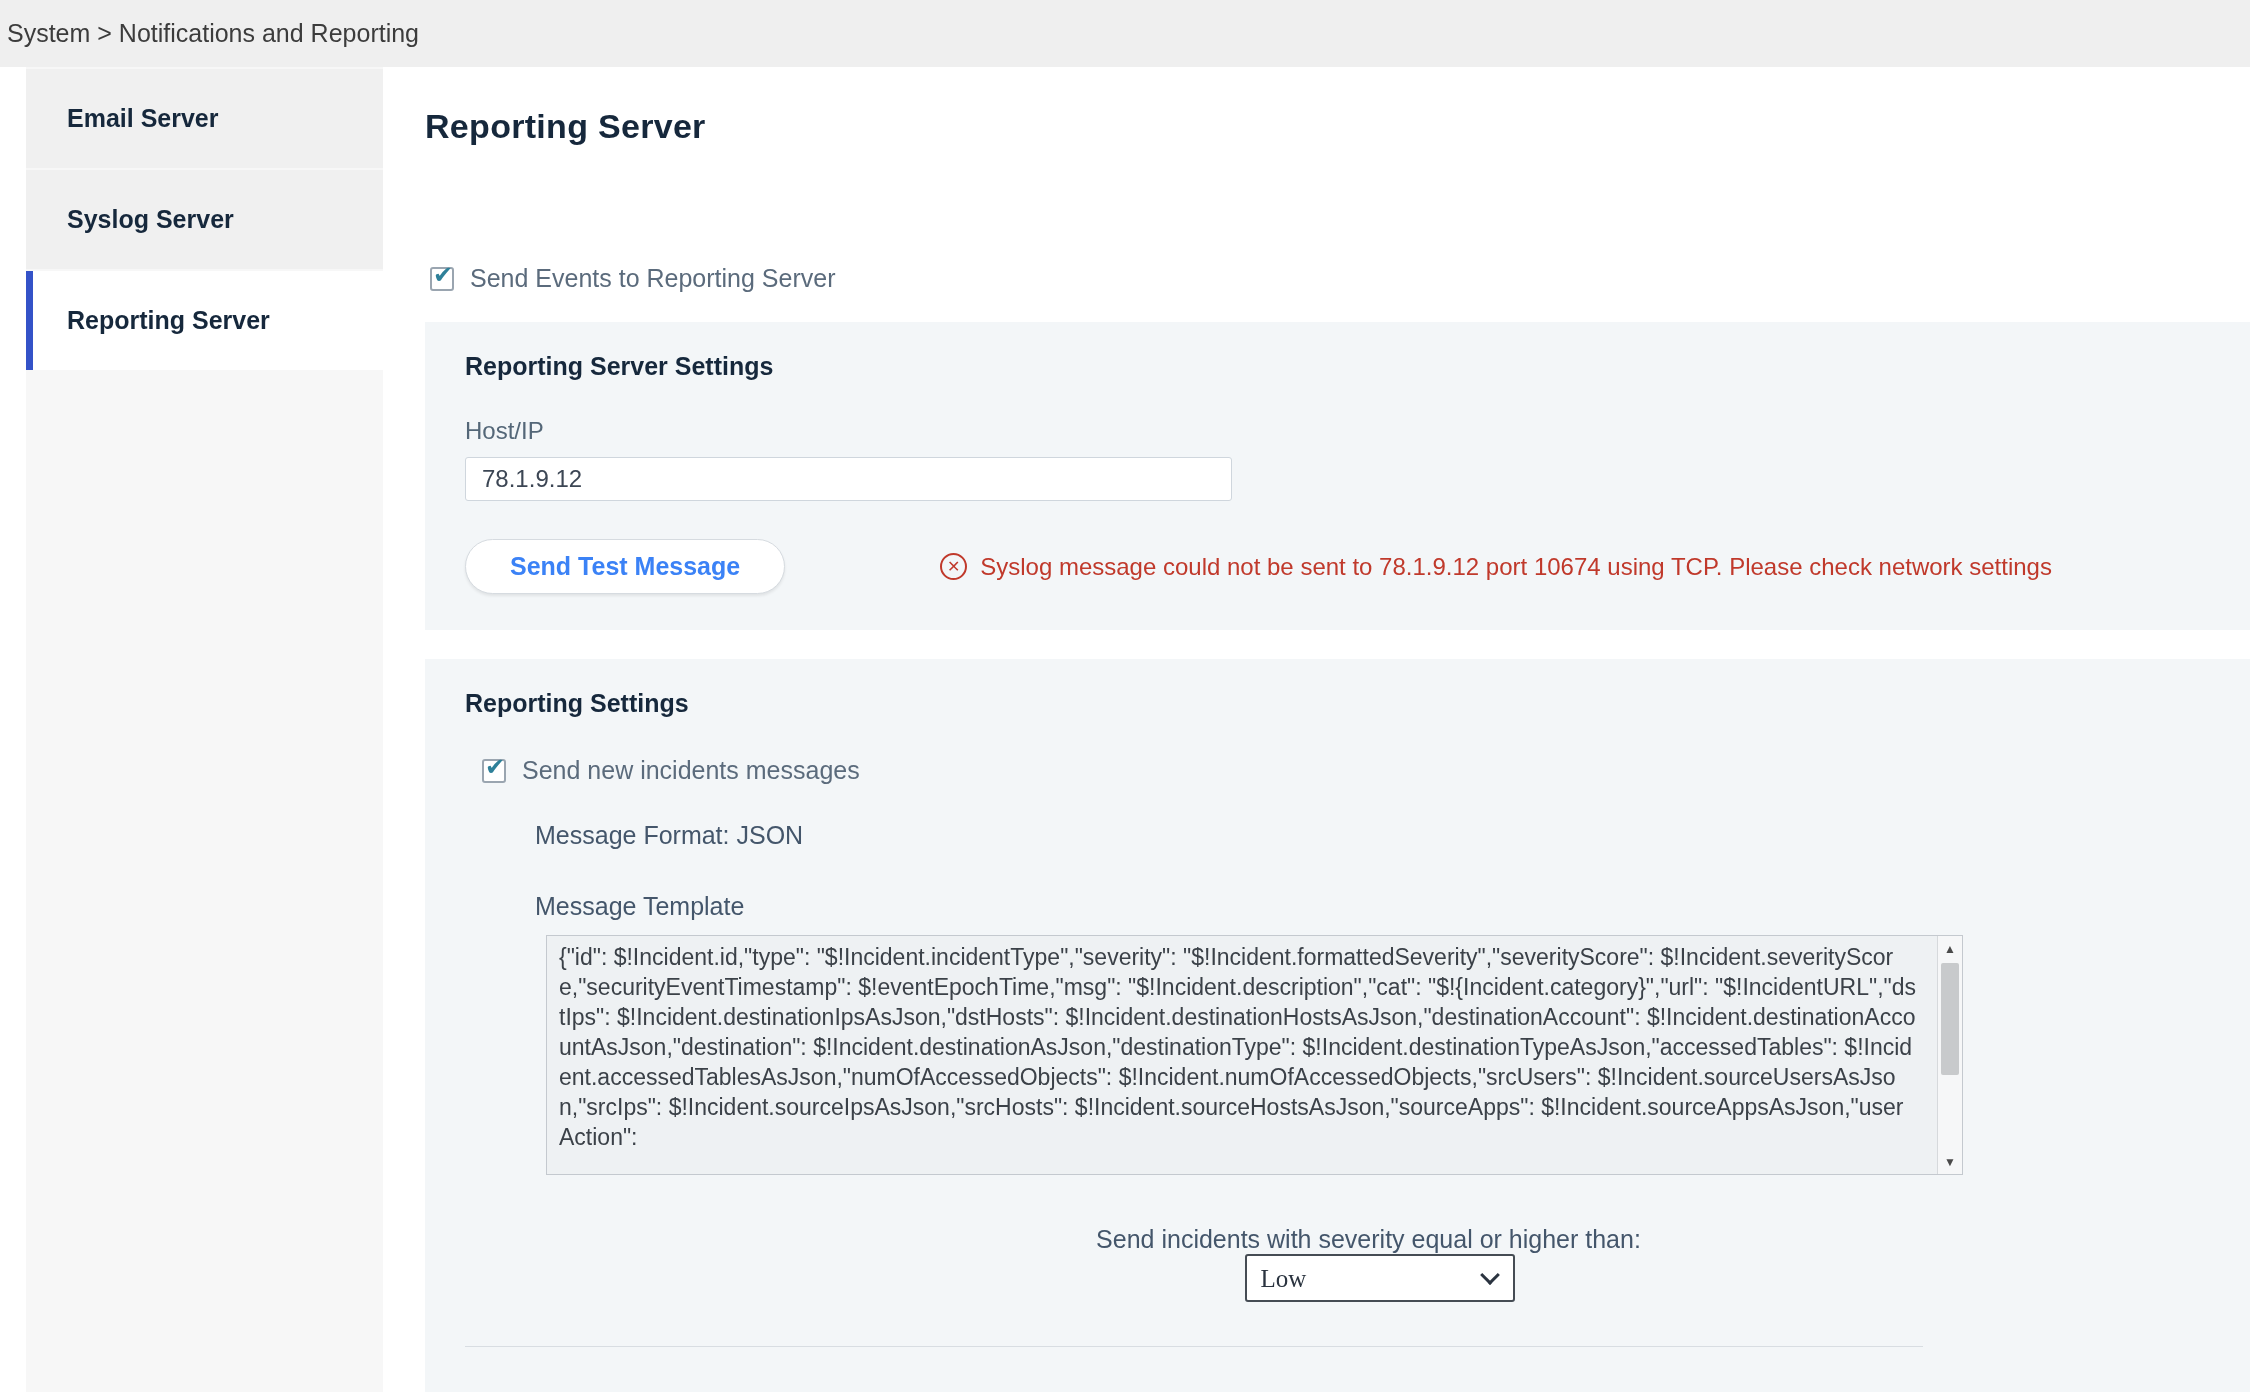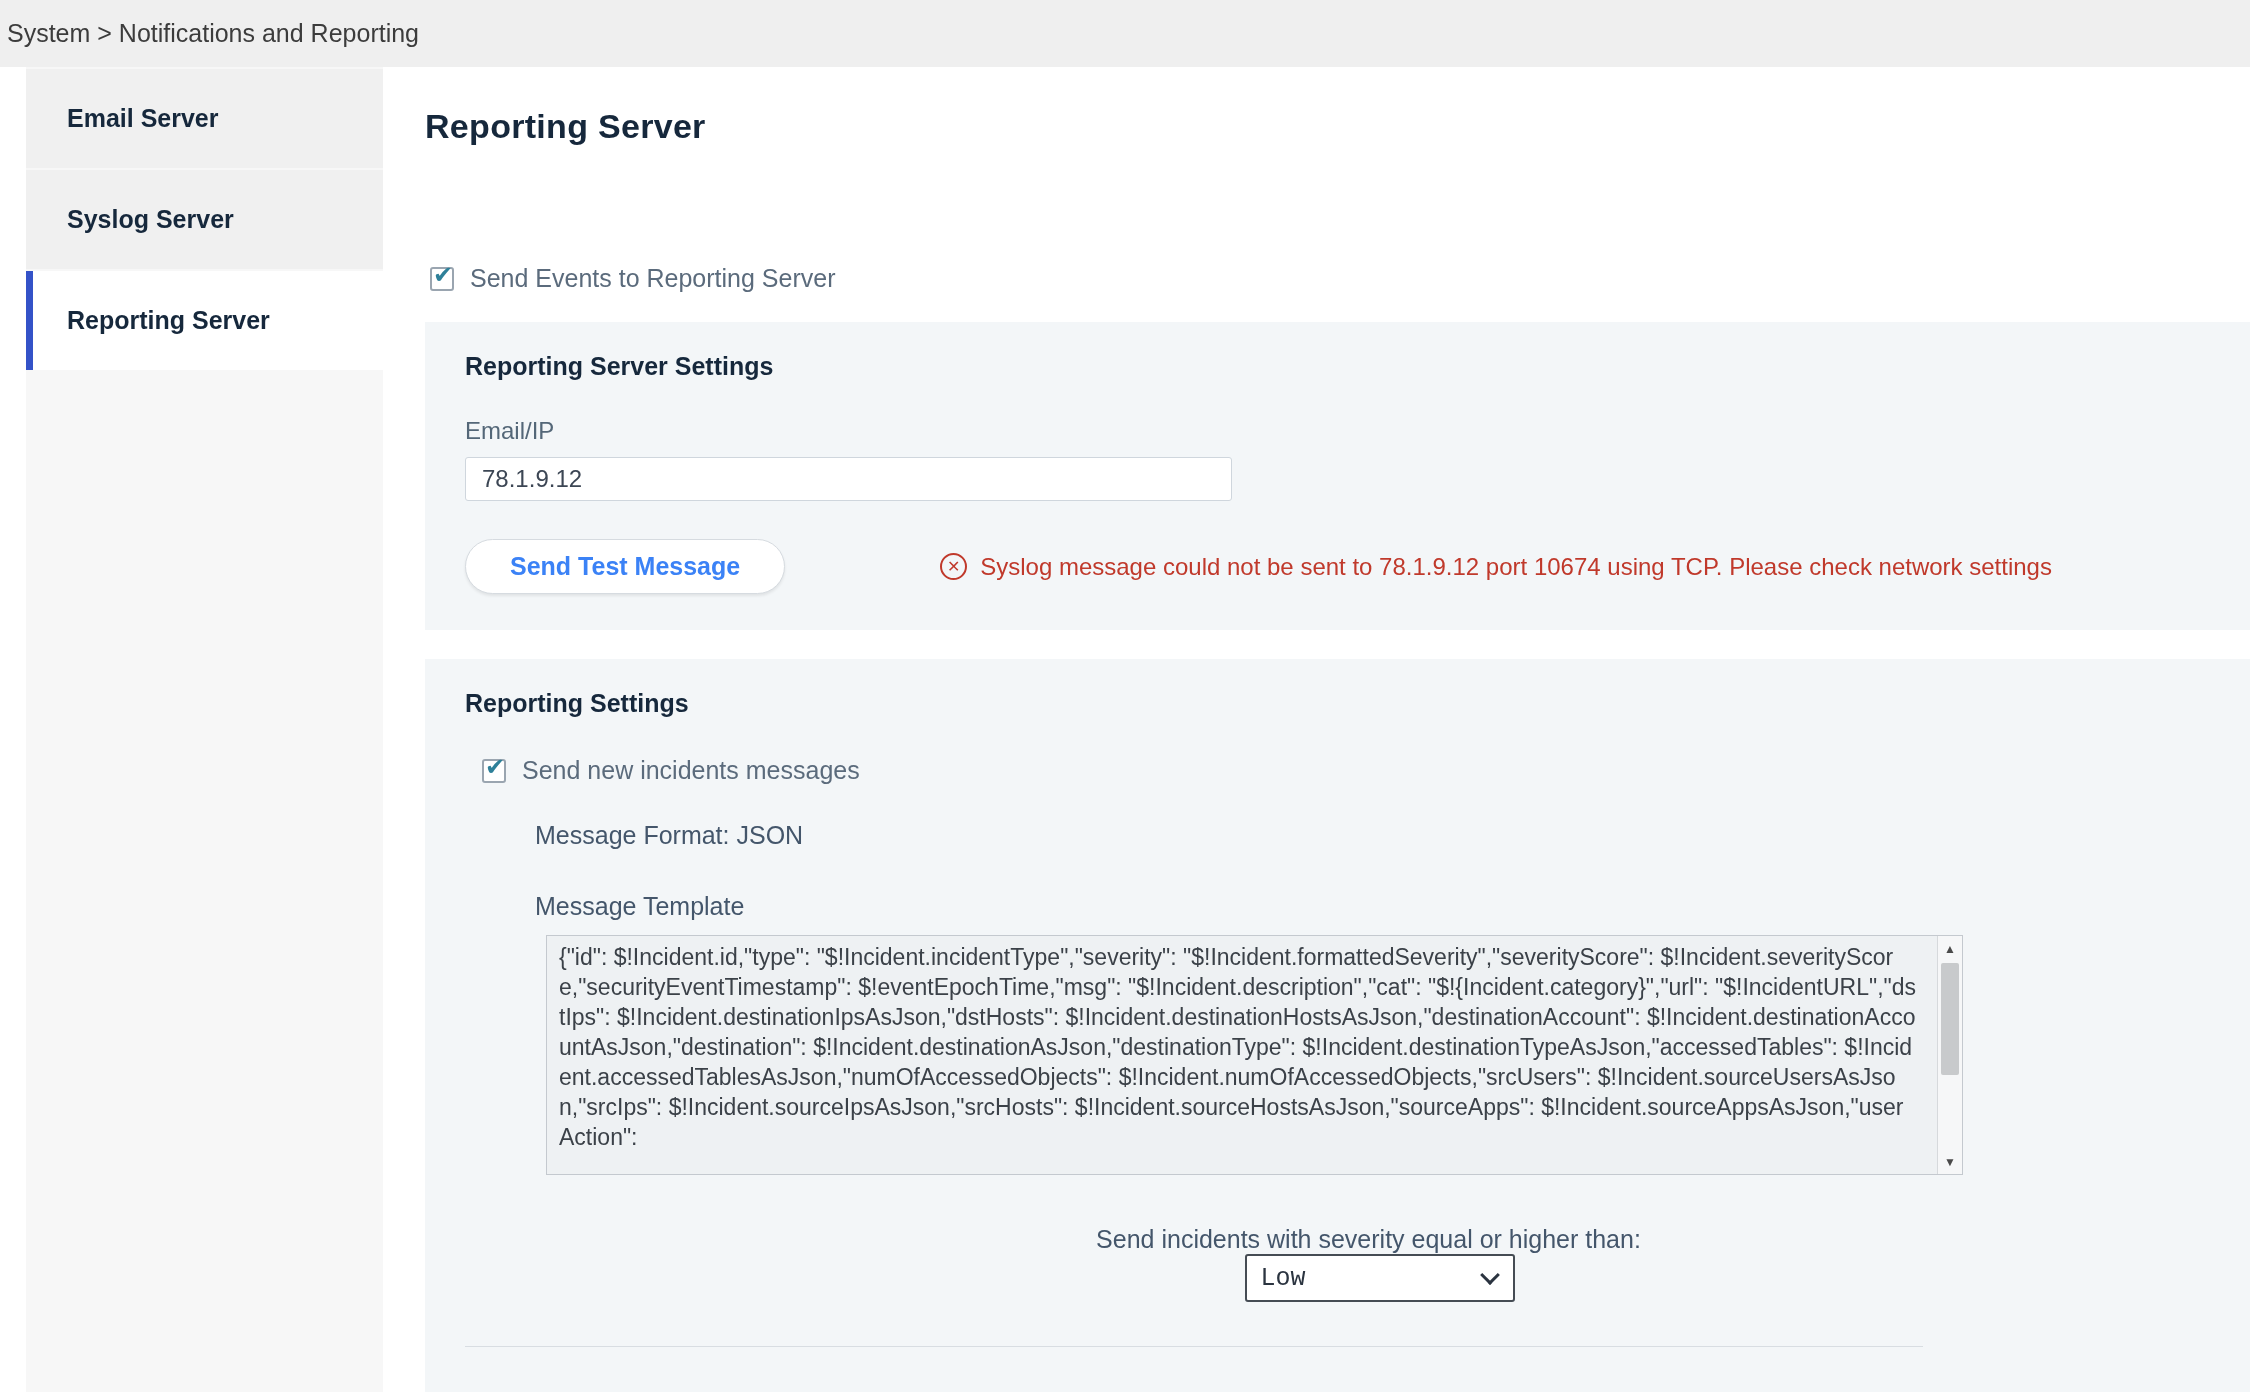--- a/index.html
+++ b/index.html
@@ -201,21 +201,21 @@
   .sev-label { font-size: 25px; color: #44566b; }
   .select-wrap { position: relative; margin-left: 22px; }
   .sev-select {
     appearance: none;
     -webkit-appearance: none;
     width: 270px;
     height: 48px;
     background: #ffffff;
     border: 2px solid #454c54;
     border-radius: 3px;
-    font-family: Liberation Mono, monospace;
+    font-family: Liberation Serif, serif;
     font-size: 25px;
     color: #2b3440;
     padding: 0 48px 0 14px;
     cursor: pointer;
     outline: none;
   }
   .chev {
     position: absolute;
     right: 18px;
     top: 14px;
@@ -263,21 +263,21 @@
     <label class="cb-row send-events-row">
       <span class="cb">
         <span class="check">✔</span>
       </span>
       <span class="cb-label">Send Events to Reporting Server</span>
     </label>
 
     <section class="panel">
       <h2 class="panel-heading">Reporting Server Settings</h2>
 
-      <div class="field-label">Email/IP</div>
+      <div class="field-label">Host/IP</div>
       <input class="text-input" type="text" value="78.1.9.12" style="">
 
       <div class="btn-row">
         <button class="pill-btn">Send Test Message</button>
         <div class="error">
           <span class="err-icon">
             <span>✕</span>
           </span>
           <span class="err-text">Syslog message could not be sent to 78.1.9.12 port 10674 using TCP. Please check network settings</span>
         </div>

